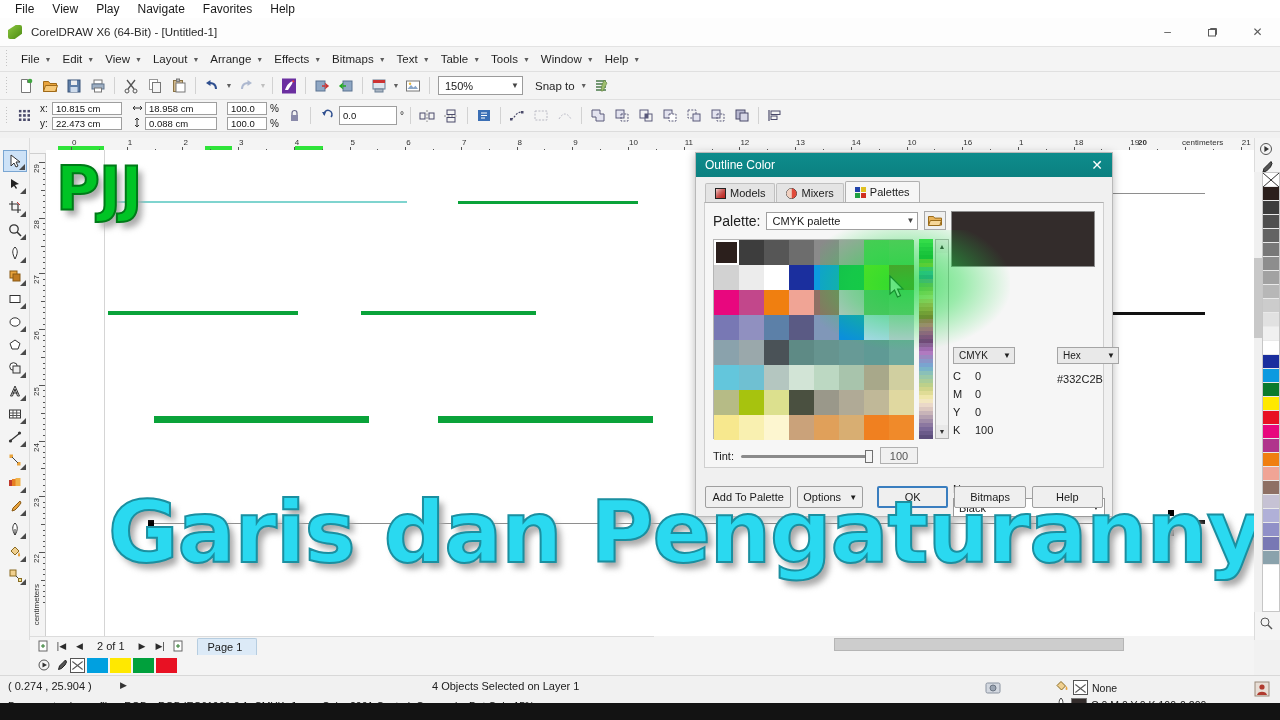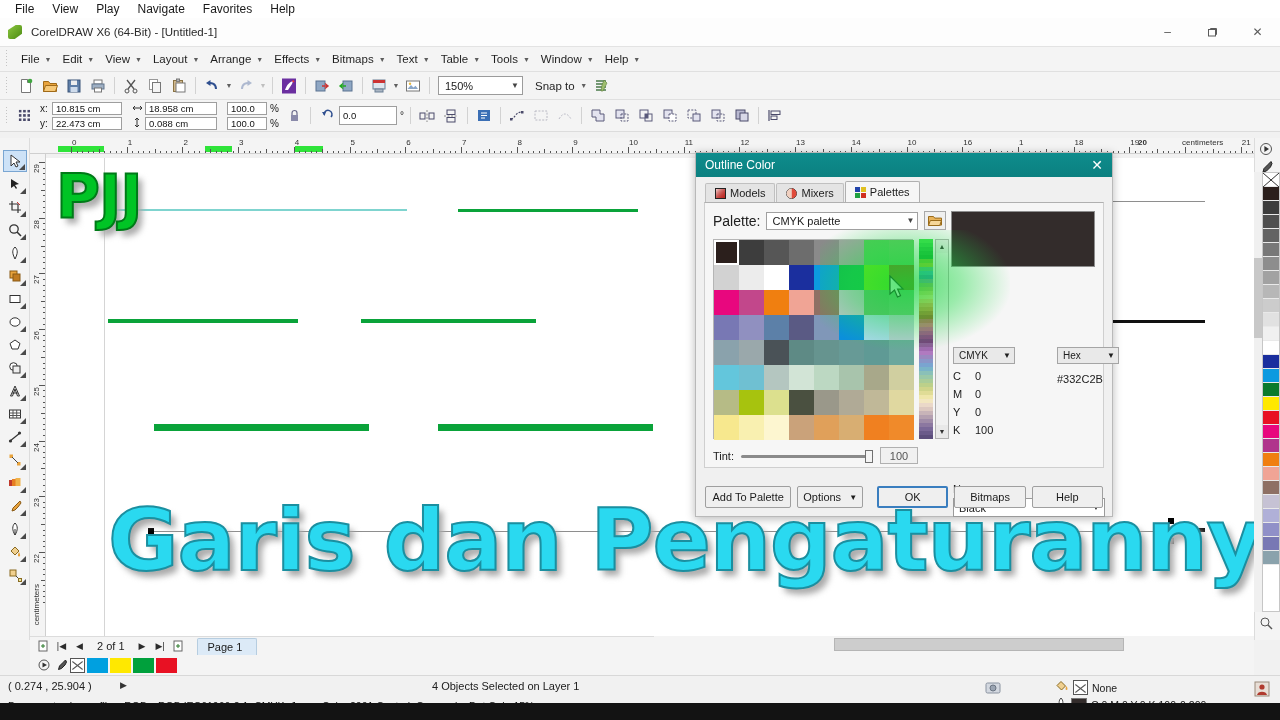--- a/index.html
+++ b/index.html
@@ -110,21 +110,21 @@
              background:#f4f4f4; border-right:1px solid #dcdcdc;
              display:flex; flex-direction:column; align-items:center; padding-top:12px; }
   .tool { width:24px; height:22px; display:flex; align-items:center; justify-content:center;
           position:relative; margin-bottom:1px; }
   .tool.sel { background:#cde2f7; border:1px solid #7aa6d2; }
   .tool .fly { position:absolute; right:1px; bottom:1px; width:0; height:0;
                border-left:3px solid transparent; border-top:3px solid transparent;
                border-right:3px solid #4a4a4a; border-bottom:3px solid #4a4a4a; }
 
   
-  .canvas { position:absolute; left:46px; top:158px; width:1208px; height:486px;
+  .canvas { position:absolute; left:46px; top:150px; width:1208px; height:486px;
             background:#ffffff; overflow:hidden; }
   .pageborder { position:absolute; left:58px; top:-40px; width:1px; height:700px; background:#d5d5d5; }
 
   
   .art { position:absolute; font-weight:bold; font-family:"DejaVu Sans", sans-serif;
          white-space:nowrap; letter-spacing:-1px; }
   .art .sh { position:absolute; left:5px; top:6px; color:#a9a9a9;
              filter:blur(3px); z-index:0; }
   .art .fg { position:relative; z-index:1; }
   .green  { color:#00c425; -webkit-text-stroke:2px #007a18; }

